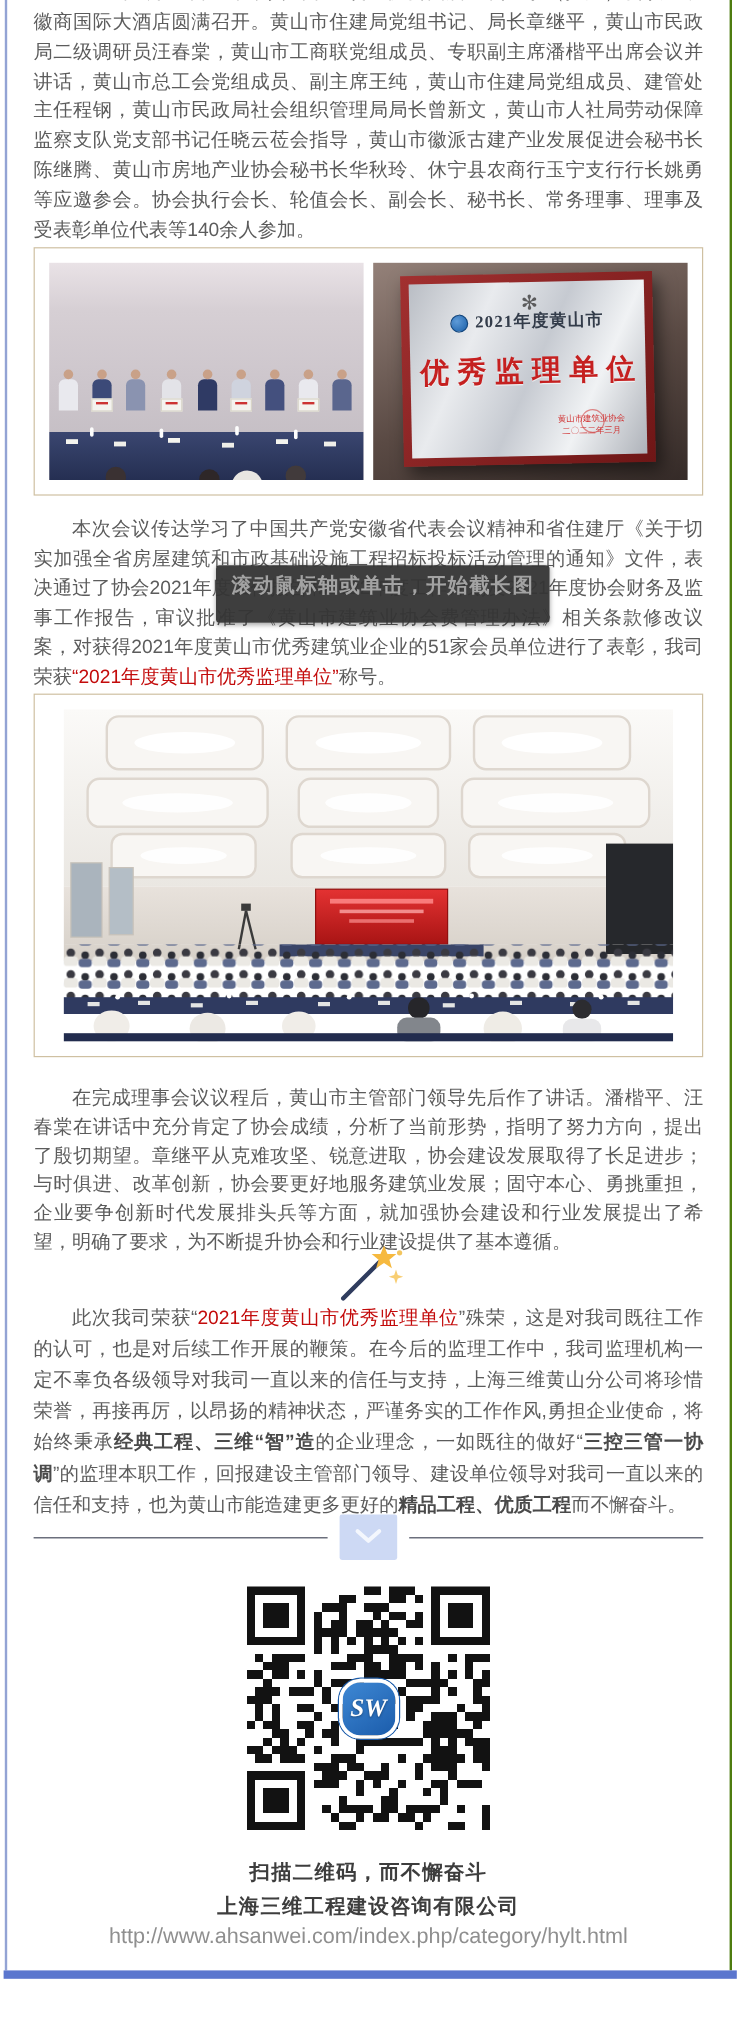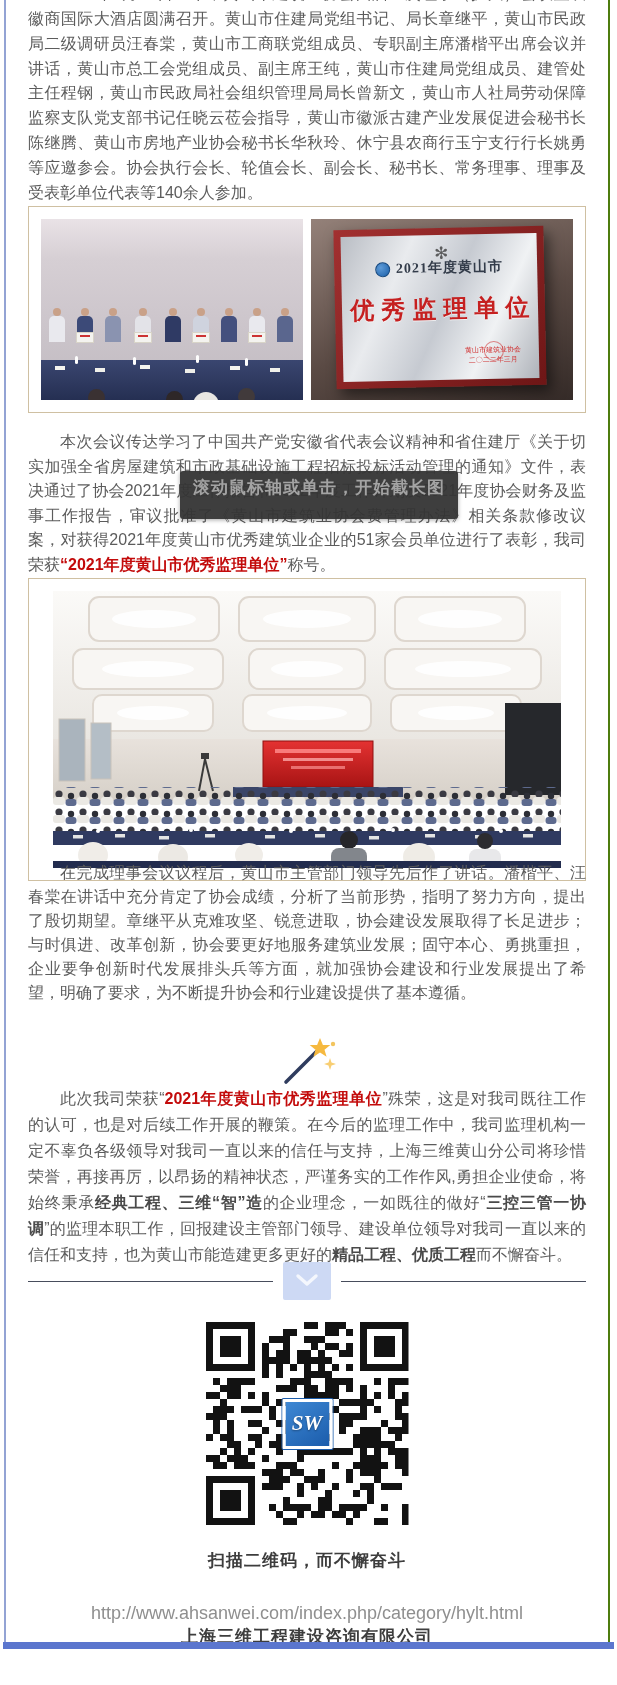--- a/index.html
+++ b/index.html
@@ -5,23 +5,23 @@
   html,body{margin:0;padding:0;background:#ffffff;}
   .page{position:relative;width:617px;height:1685px;background:#fff;
         font-family:"Liberation Sans","DejaVu Sans",sans-serif;overflow:hidden;}
   .card{position:absolute;left:4px;top:0;width:602px;height:1642px;background:#fff;
         border-left:2px solid #93a3d4;border-right:2px solid #4d7c0f;overflow:hidden;}
   .body-text{margin:0;font-size:16px;color:#5c5c5c;text-align:justify;line-height:25px;}
   .clip{position:absolute;left:22px;right:22px;top:0;height:7px;overflow:hidden;}
   .clip-inner{margin-top:-19px;text-indent:2em;}
   .p1{position:absolute;left:22px;right:22px;top:7px;line-height:24.8px;}
   .p2{position:absolute;left:22px;right:22px;top:430px;line-height:24.5px;text-indent:2em;}
-  .p3{position:absolute;left:22px;right:22px;top:861px;line-height:24px;text-indent:2em;}
+  .p3{position:absolute;left:22px;right:22px;top:904px;line-height:24px;text-indent:2em;}
   .p4{position:absolute;left:22px;right:22px;top:1086px;line-height:26px;text-indent:2em;}
-  .red{color:#c30b0b;font-weight:700;margin-top:40px;}
+  .red{color:#c30b0b;font-weight:400;margin-top:40px;}
   .bold{color:#4a4a4a;font-weight:700;}
   
   .photo-box{position:absolute;left:22px;right:22px;background:#fff;
              border:1px solid #cfc0a2;padding:12px;box-sizing:border-box;}
   .box1{top:206px;height:207px;display:flex;gap:8px;}
   .box2{top:578px;height:303px;}
   .photo{position:relative;width:262px;height:181px;overflow:hidden;}
   
   .photo-a{background:linear-gradient(180deg,#e9e2e6 0%,#d6cfd4 22%,#cdc6cc 55%,#c0bac0 100%);}
   .pa-screen{position:absolute;left:20%;top:25%;width:61%;height:33%;border-radius:2px;
@@ -74,30 +74,30 @@
   
   .divider-line{position:absolute;left:22px;right:22px;top:1281px;height:1px;background:#474d5c;}
   .chevron-wrap{position:absolute;left:50%;top:1262px;transform:translateX(-50%);
                 background:#fff;padding:0 10px;}
   .chevron-btn{display:block;width:48px;height:38px;border:0;cursor:pointer;border-radius:2px;
                background:#cdd9f4;padding:0;}
   
   .qr{position:absolute;left:50%;top:1322px;transform:translateX(-50%);width:203px;height:203px;}
   .qr svg{display:block;}
   .qr-logo{position:absolute;left:50%;top:50%;width:44px;height:44px;transform:translate(-50%,-50%);
-           border-radius:1px;background:linear-gradient(145deg,#3e88d4,#1b5cab);
+           border-radius:18px;background:linear-gradient(145deg,#3e88d4,#1b5cab);
            border:3px solid #ffffff;box-shadow:0 0 0 1px #1b5cab;
            display:flex;align-items:center;justify-content:center;}
   .qr-logo span{font-family:"Liberation Serif","DejaVu Serif",serif;font-style:italic;font-weight:700;
                 font-size:21px;color:#fff;text-shadow:0 1px 2px rgba(0,0,0,.4);}
   
   .f1{position:absolute;left:0;right:0;top:1549px;text-align:center;font-size:17px;font-weight:700;
       color:#3d3d3d;letter-spacing:1px;}
   .f2{position:absolute;left:0;right:0;top:1577px;text-align:center;font-size:17px;font-weight:700;
-      color:#3d3d3d;letter-spacing:1px;margin-top:48px;}
+      color:#3d3d3d;letter-spacing:1px;}
   .furl{position:absolute;left:0;right:0;top:1603px;text-align:center;font-size:18px;color:#8f8f8f;}
   .bottom-bar{position:absolute;left:3px;top:1642px;width:611px;height:7px;background:#5b76ce;}
   
   .tooltip{position:absolute;left:174px;top:471px;width:278px;height:48px;line-height:33px;
            background:rgba(52,52,52,.95);border-radius:3px;text-align:center;color:#a3a3a3;
            font-size:17px;font-weight:600;letter-spacing:1px;box-shadow:0 1px 4px rgba(0,0,0,.35);z-index:9;}
 </style>
 </head>
 <body>
 

